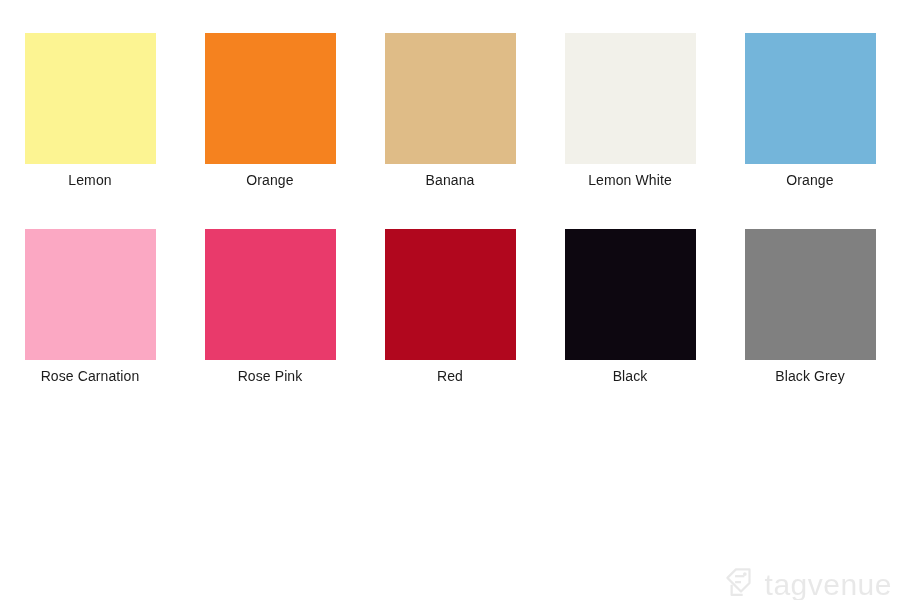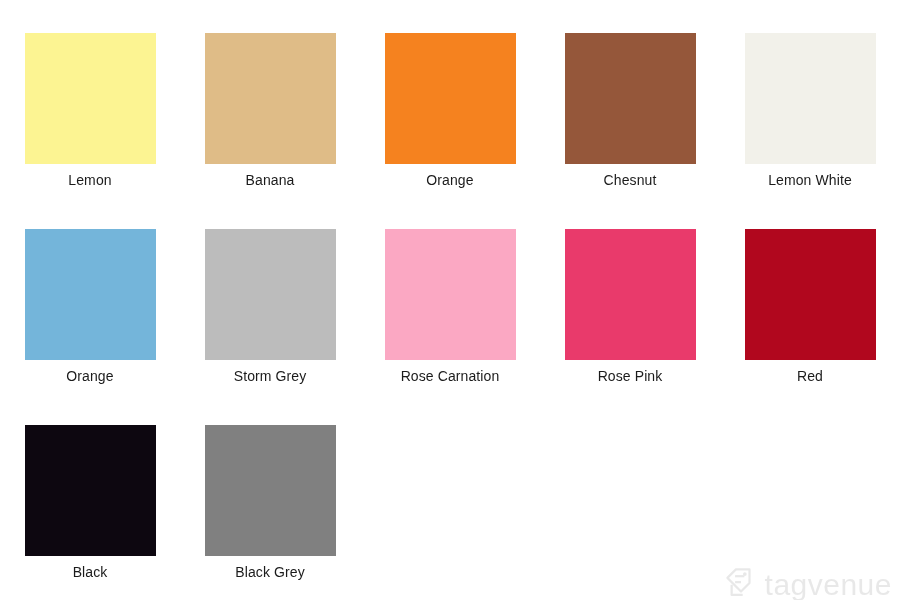--- a/index.html
+++ b/index.html
@@ -82,42 +82,34 @@
 </style>
 </head>
 <body>
 
 <div id="swatch-grid">
     <div class="swatch-cell">
       <div class="swatch-chip" style="background: rgb(252, 244, 146);"></div>
       <div class="swatch-label">Lemon</div>
     </div>
     <div class="swatch-cell">
-      <div class="swatch-chip" style="background: rgb(223, 188, 135);"></div>
-      <div class="swatch-label">Banana</div>
-    </div>
-    <div class="swatch-cell">
       <div class="swatch-chip" style="background: rgb(245, 130, 31);"></div>
       <div class="swatch-label">Orange</div>
     </div>
     <div class="swatch-cell">
-      <div class="swatch-chip" style="background: rgb(149, 87, 58);"></div>
-      <div class="swatch-label">Chesnut</div>
+      <div class="swatch-chip" style="background: rgb(223, 188, 135);"></div>
+      <div class="swatch-label">Banana</div>
     </div>
     <div class="swatch-cell">
       <div class="swatch-chip" style="background: rgb(242, 241, 234);"></div>
       <div class="swatch-label">Lemon White</div>
     </div>
     <div class="swatch-cell">
       <div class="swatch-chip" style="background: rgb(116, 181, 218);"></div>
       <div class="swatch-label">Orange</div>
-    </div>
-    <div class="swatch-cell">
-      <div class="swatch-chip" style="background: rgb(188, 188, 188);"></div>
-      <div class="swatch-label">Storm Grey</div>
     </div>
     <div class="swatch-cell">
       <div class="swatch-chip" style="background: rgb(251, 168, 195);"></div>
       <div class="swatch-label">Rose Carnation</div>
     </div>
     <div class="swatch-cell">
       <div class="swatch-chip" style="background: rgb(233, 58, 107);"></div>
       <div class="swatch-label">Rose Pink</div>
     </div>
     <div class="swatch-cell">

